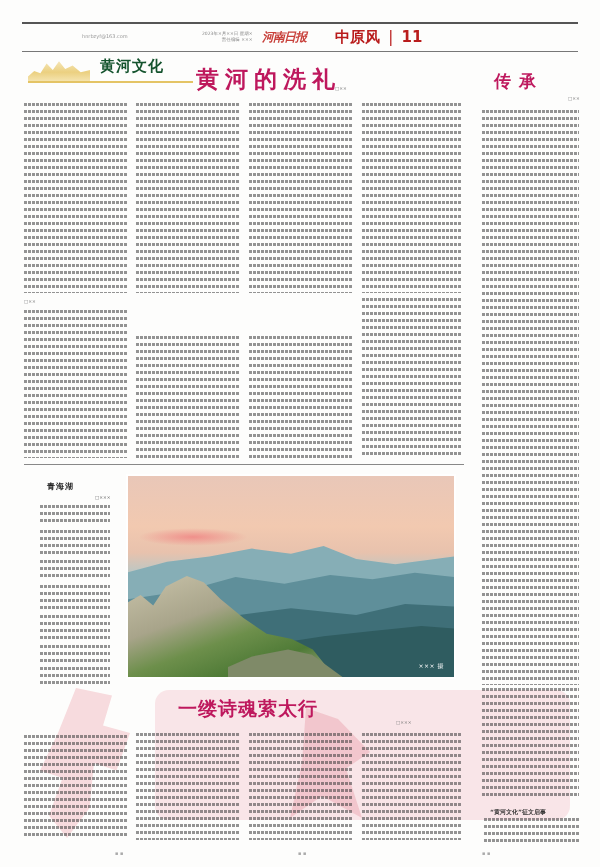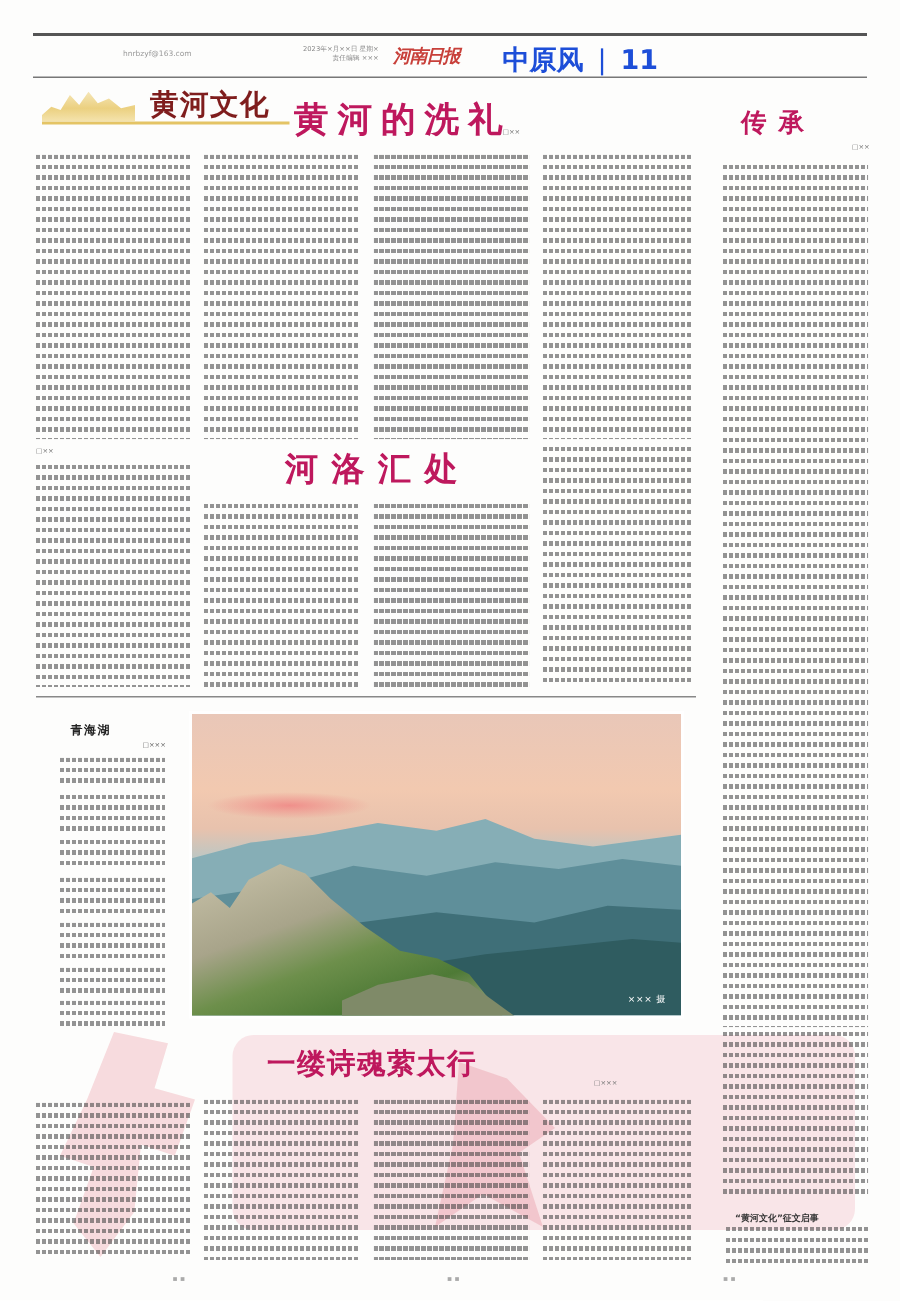--- a/index.html
+++ b/index.html
@@ -8,28 +8,28 @@
 
   .page { position: absolute; left: 0; top: 0; width: 600px; height: 867px; background: #fdfdfc; }
 
   
   .rule-top { position: absolute; left: 22px; right: 22px; top: 22px; height: 2px; background: #555; }
   .rule-mid { position: absolute; left: 22px; right: 22px; top: 51px; height: 1px; background: #777; }
   .mast { position: absolute; left: 22px; right: 22px; top: 25px; height: 26px; }
   .mast-email { position: absolute; left: 60px; top: 8px; font-size: 5px; color: #999; font-family: "DejaVu Sans", sans-serif; }
   .mast-date { position: absolute; left: 180px; top: 6px; font-size: 4.5px; color: #888; line-height: 6px; text-align: right; font-family: "DejaVu Sans", sans-serif; }
   .mast-logo { position: absolute; left: 240px; top: 4px; font-size: 12px; color: #c8403a; font-style: italic; font-weight: bold; letter-spacing: -1px; }
-  .mast-section { position: absolute; left: 313px; top: 3px; font-size: 18px; font-weight: bold; color: #1d4ed8; font-family: "DejaVu Sans", sans-serif; }
+  .mast-section { position: absolute; left: 313px; top: 3px; font-size: 15px; font-weight: bold; color: #b91c1c; font-family: "DejaVu Sans", sans-serif; }
 
   
   .banner { position: absolute; left: 28px; top: 55px; width: 165px; height: 28px; }
   .banner-art { position: absolute; left: 0; top: 4px; width: 62px; height: 22px;
     background: linear-gradient(180deg, #f6e7b8 0%, #e8c86a 60%, #f3dfa0 100%);
     clip-path: polygon(0 80%, 10% 55%, 20% 65%, 30% 20%, 40% 50%, 50% 10%, 60% 45%, 72% 30%, 85% 60%, 100% 50%, 100% 100%, 0 100%); opacity: .85; }
-  .banner-text { position: absolute; left: 72px; top: 2px; font-size: 19px; font-weight: bold; color: #7f1d1d; letter-spacing: 1px; font-family: "DejaVu Sans", sans-serif; }
+  .banner-text { position: absolute; left: 72px; top: 2px; font-size: 15px; font-weight: bold; color: #14532d; letter-spacing: 1px; font-family: "DejaVu Sans", sans-serif; }
   .banner-line { position: absolute; left: 0; right: 0; bottom: 0; height: 2px; background: #e4c465; }
 
   
   .hl { position: absolute; font-weight: bold; color: #be185d; letter-spacing: 6px; font-family: "DejaVu Serif", serif; }
   .byline { position: absolute; font-size: 4.5px; color: #777; font-family: "DejaVu Sans", sans-serif; }
 
   
   .col { position: absolute; overflow: hidden; }
   .textfill {
     position: absolute; inset: 0;
@@ -115,21 +115,20 @@
       <div class="textfill"></div>
     </div>
 
   <div class="hl" style="left:494px;top:70px;font-size:17px;letter-spacing:8px;">传承</div>
   <div class="byline" style="left:568px;top:96px;">□××</div>
   <div class="col" style="left:482px;top:110px;width:97px;height:575px;">
       <div class="textfill"></div>
     </div>
 
   <div class="byline" style="left:24px;top:299px;">□××</div>
-  <div class="hl" style="left:190px;top:298px;font-size:22px;letter-spacing:9px;">河洛汇处</div>
 
   <div class="col" style="left:24px;top:310px;width:103px;height:148px;">
       <div class="textfill"></div>
     </div>
   <div class="col" style="left:136px;top:336px;width:104px;height:122px;">
       <div class="textfill"></div>
     </div>
   <div class="col" style="left:249px;top:336px;width:104px;height:122px;">
       <div class="textfill"></div>
     </div>

